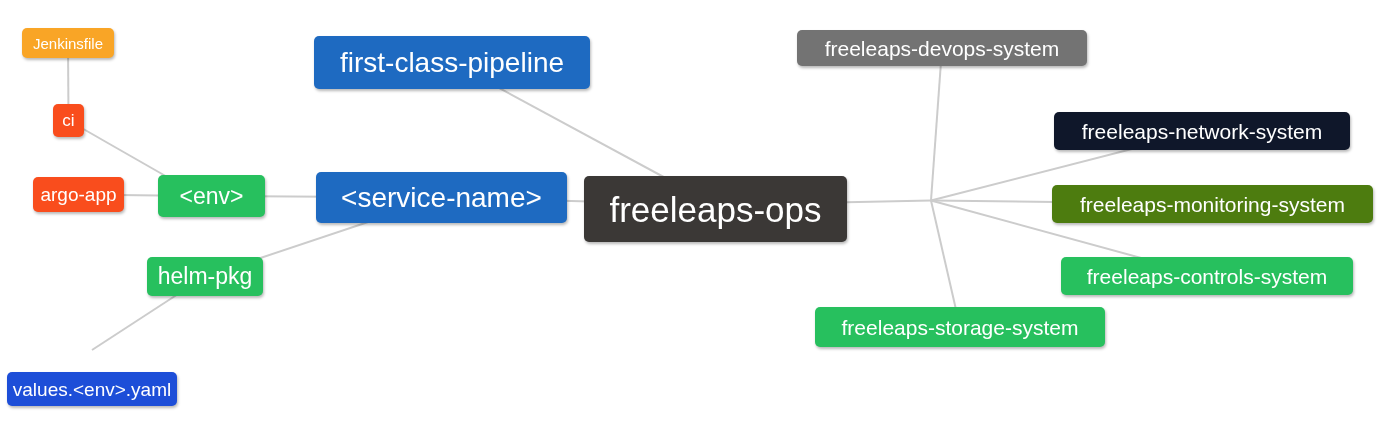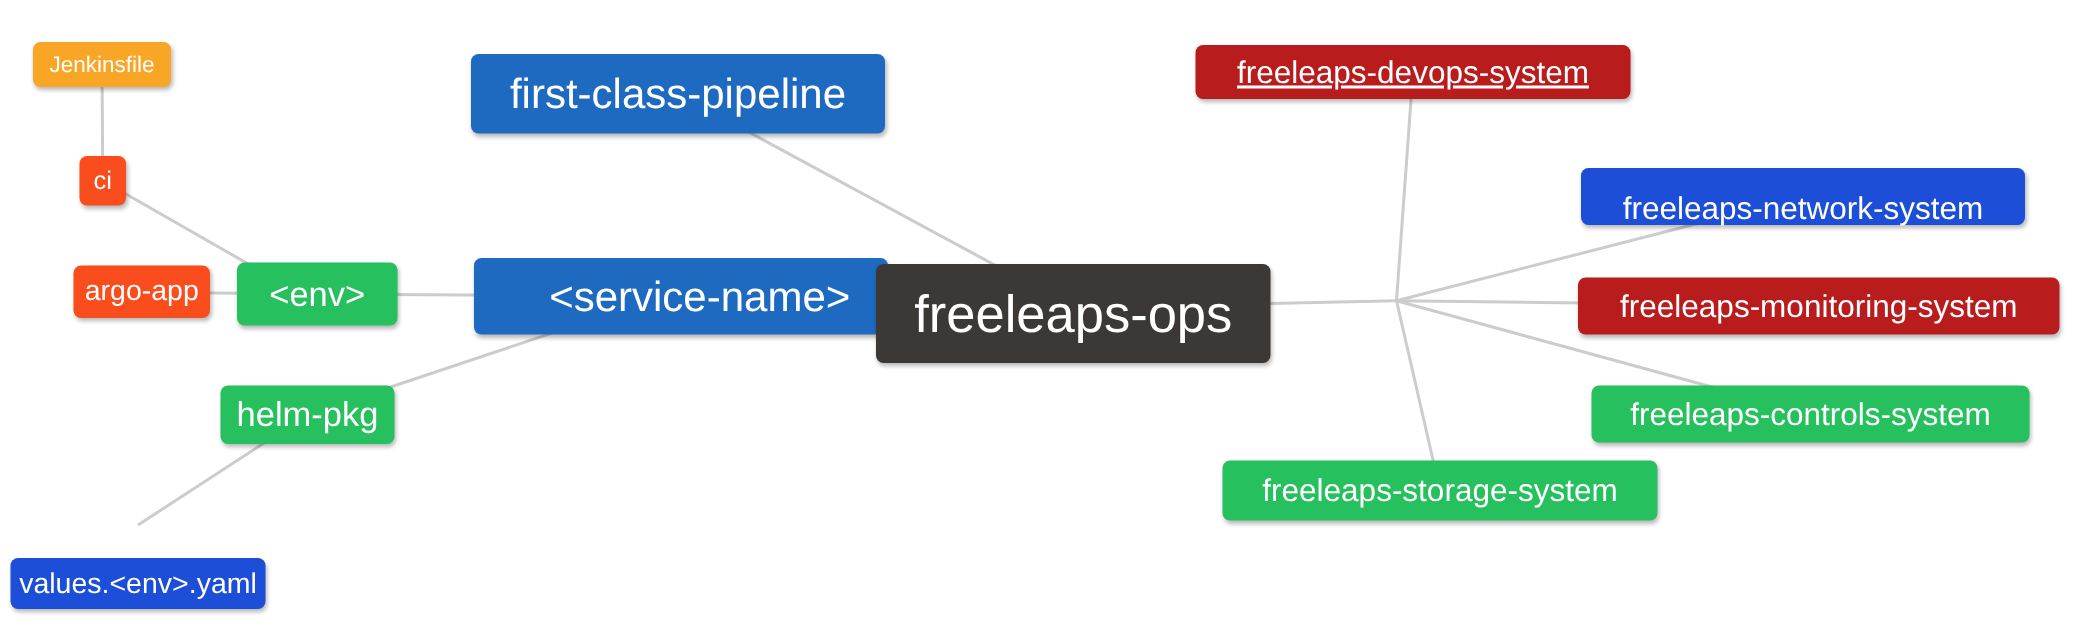--- a/index.html
+++ b/index.html
@@ -10,26 +10,26 @@
   #edges{position:absolute;left:0;top:0;z-index:0;}
   #edges line{stroke:#cccccc;stroke-width:2;}
   .node{
     position:absolute;display:flex;align-items:center;justify-content:center;
     color:#ffffff;border-radius:5px;box-shadow:1px 2px 3px rgba(0,0,0,.28);
     z-index:1;cursor:pointer;white-space:nowrap;line-height:1;
   }
   
   [data-name="node-jenkinsfile"]{left:22px;top:28px;width:92px;height:30px;font-size:15px;}
   [data-name="node-ci"]{left:53px;top:104px;width:31px;height:33px;font-size:17px;}
-  [data-name="node-argo-app"]{left:49px;top:177px;width:91px;height:35px;font-size:19px;}
+  [data-name="node-argo-app"]{left:33px;top:177px;width:91px;height:35px;font-size:19px;}
   [data-name="node-env"]{left:158px;top:175px;width:107px;height:42px;font-size:23px;}
   [data-name="node-helm-pkg"]{left:147px;top:257px;width:116px;height:39px;font-size:23px;}
   [data-name="node-values-env-yaml"]{left:7px;top:333px;width:170px;height:34px;font-size:19px;}
   [data-name="node-first-class-pipeline"]{left:314px;top:36px;width:276px;height:53px;font-size:28px;text-align:center;}
-  [data-name="node-service-name"]{left:316px;top:172px;width:251px;height:51px;font-size:28px;padding-left:25px;}
+  [data-name="node-service-name"]{left:316px;top:172px;width:251px;height:51px;font-size:28px;}
   [data-name="node-freeleaps-ops"]{left:584px;top:176px;width:263px;height:66px;font-size:35px;}
   [data-name="node-manifests"]{left:851px;top:175px;width:160px;height:51px;font-size:28px;}
   [data-name="node-freeleaps-devops-system"]{left:797px;top:30px;width:290px;height:36px;font-size:21px;}
   [data-name="node-freeleaps-network-system"]{left:1054px;top:112px;width:296px;height:38px;font-size:21px;}
   [data-name="node-freeleaps-monitoring-system"]{left:1052px;top:185px;width:321px;height:38px;font-size:21px;}
   [data-name="node-freeleaps-controls-system"]{left:1061px;top:257px;width:292px;height:38px;font-size:21px;}
   [data-name="node-freeleaps-storage-system"]{left:815px;top:307px;width:290px;height:40px;font-size:21px;}
 </style>
 </head>
 <body>
@@ -72,27 +72,27 @@
   </div>
   <div class="node" data-name="node-first-class-pipeline" style="background: rgb(30, 106, 193);">
     <span data-name="node-label">first-class-pipeline</span>
   </div>
   <div class="node" data-name="node-service-name" style="background: rgb(30, 106, 193);">
     <span data-name="node-label">&lt;service-name&gt;</span>
   </div>
   <div class="node" data-name="node-freeleaps-ops" style="background: rgb(59, 56, 54);">
     <span data-name="node-label">freeleaps-ops</span>
   </div>
-  <div class="node" data-name="node-freeleaps-devops-system" style="background: #b91c1c; text-decoration: underline;">
+  <div class="node" data-name="node-freeleaps-devops-system" style="background: #737373;">
     <span data-name="node-label">freeleaps-devops-system</span>
   </div>
-  <div class="node" data-name="node-freeleaps-network-system" style="background: #1d4ed8; align-items: flex-end;">
+  <div class="node" data-name="node-freeleaps-network-system" style="background: #0f172a;">
     <span data-name="node-label">freeleaps-network-system</span>
   </div>
-  <div class="node" data-name="node-freeleaps-monitoring-system" style="background: #b91c1c;">
+  <div class="node" data-name="node-freeleaps-monitoring-system" style="background: #4d7c0f;">
     <span data-name="node-label">freeleaps-monitoring-system</span>
   </div>
   <div class="node" data-name="node-freeleaps-controls-system" style="background: rgb(39, 192, 94);">
     <span data-name="node-label">freeleaps-controls-system</span>
   </div>
   <div class="node" data-name="node-freeleaps-storage-system" style="background: rgb(39, 192, 94);">
     <span data-name="node-label">freeleaps-storage-system</span>
   </div>
 </div>
 

